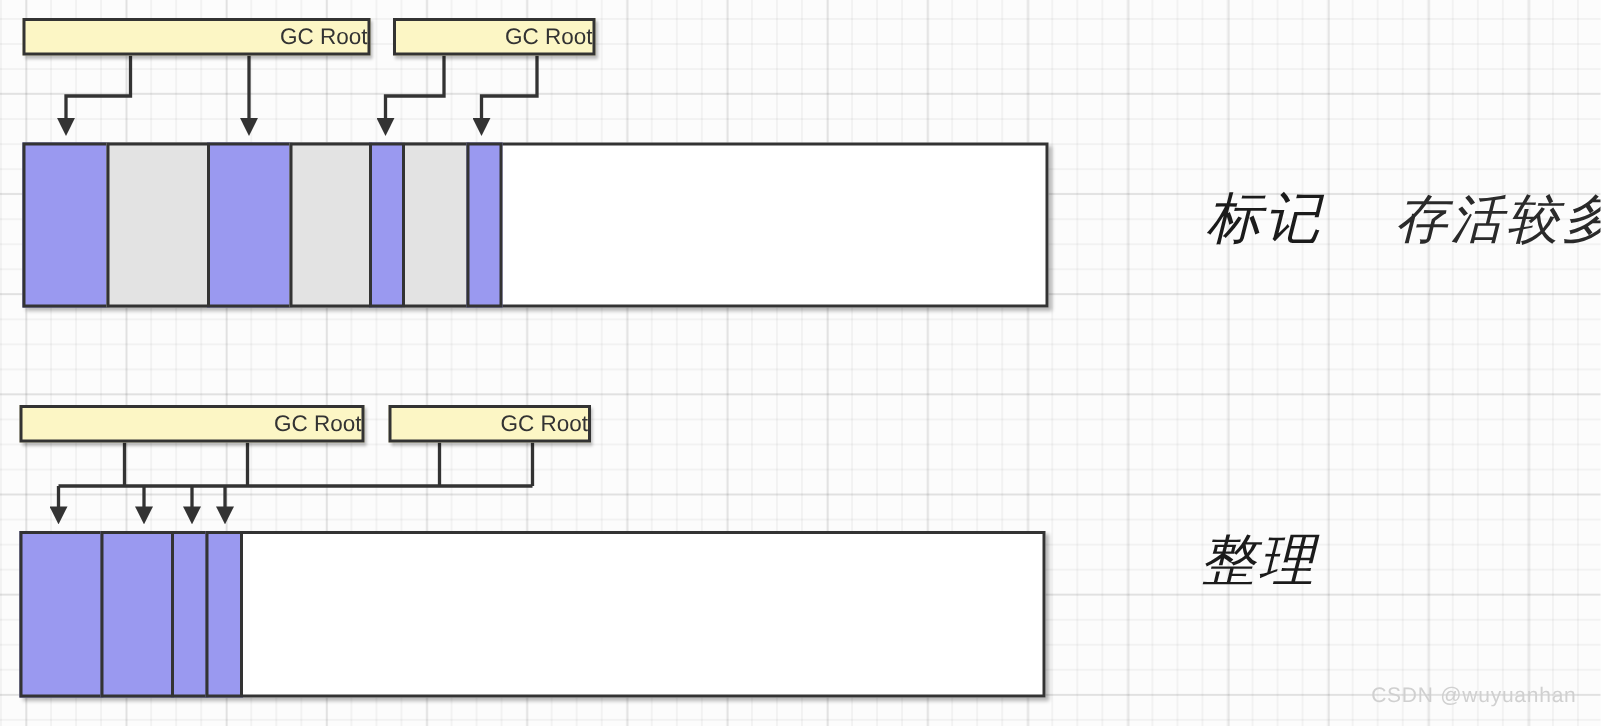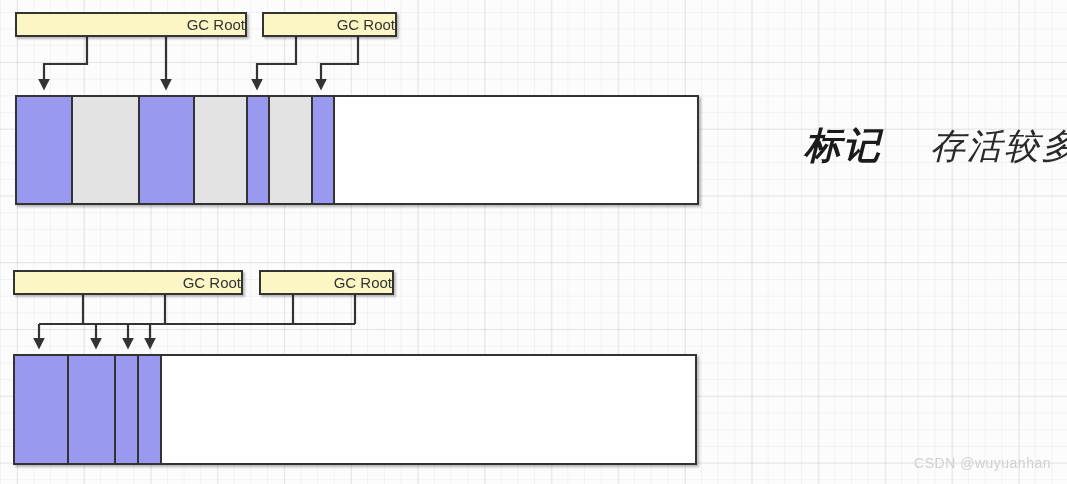--- a/index.html
+++ b/index.html
@@ -61,21 +61,21 @@
     stroke-width: 2.2;
   }
 
   .caption {
     position: absolute;
     font-style: italic;
     color: #1b1b1b;
     white-space: nowrap;
     line-height: 1;
   }
-  .caption .cap-bold  { font-weight: 700; font-size: 37px; letter-spacing: 2px; }
+  .caption .cap-bold  { font-weight: 400; font-size: 37px; letter-spacing: 2px; }
   .caption .cap-light { font-weight: 400; font-size: 35px; margin-left: 48px; color: #2a2a2a; letter-spacing: 2px; }
 
   .caption-mark    { left: 804px; top: 127px; }
   .caption-compact { left: 800px; top: 355px; }
 
   .watermark {
     position: absolute;
     right: 16px;
     top: 455px;
     font-size: 14px;
@@ -106,20 +106,23 @@
       <polyline points="39,324 39,346" marker-end="url(#arrowhead)"></polyline>
       <polyline points="96,324 96,346" marker-end="url(#arrowhead)"></polyline>
       <polyline points="128,324 128,346" marker-end="url(#arrowhead)"></polyline>
       <polyline points="150,324 150,346" marker-end="url(#arrowhead)"></polyline>
     </svg>
 
   <div class="caption caption-mark">
     <span class="cap-bold">标记</span><span class="cap-light">存活较多</span>
   </div>
 
+  <div class="caption caption-compact">
+    <span class="cap-bold">整理</span>
+  </div>
 
   <div class="watermark">CSDN @wuyuanhan</div>
 
 <div class="gc-root" style="left: 15px; top: 12px; width: 232px; height: 25px;">
       <span>GC Root</span>
     </div>
     <div class="gc-root" style="left: 262px; top: 12px; width: 135px; height: 25px;">
       <span>GC Root</span>
     </div>
     <div class="gc-root" style="left: 13px; top: 270px; width: 230px; height: 25px;">

